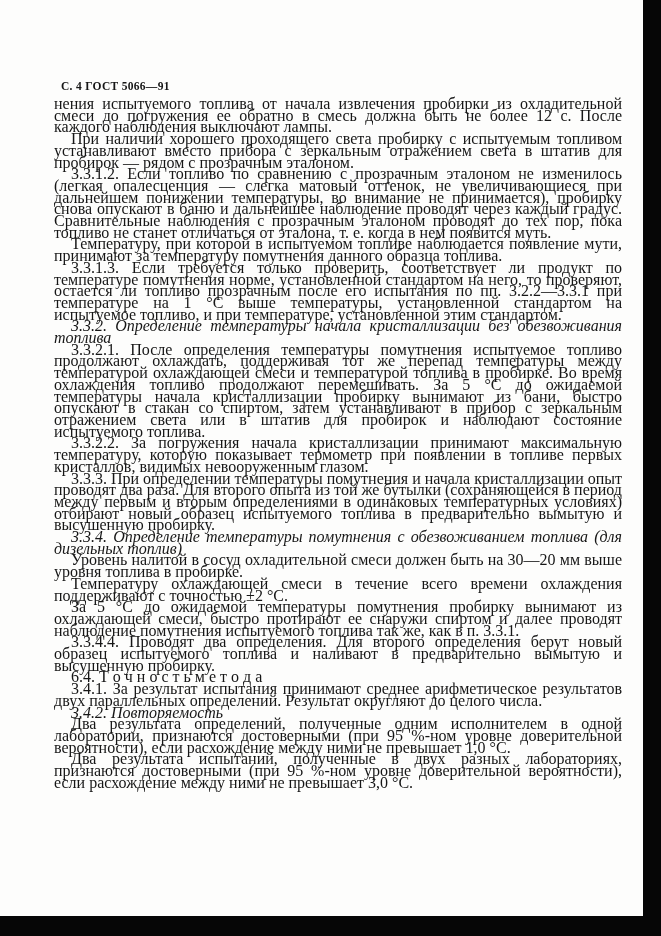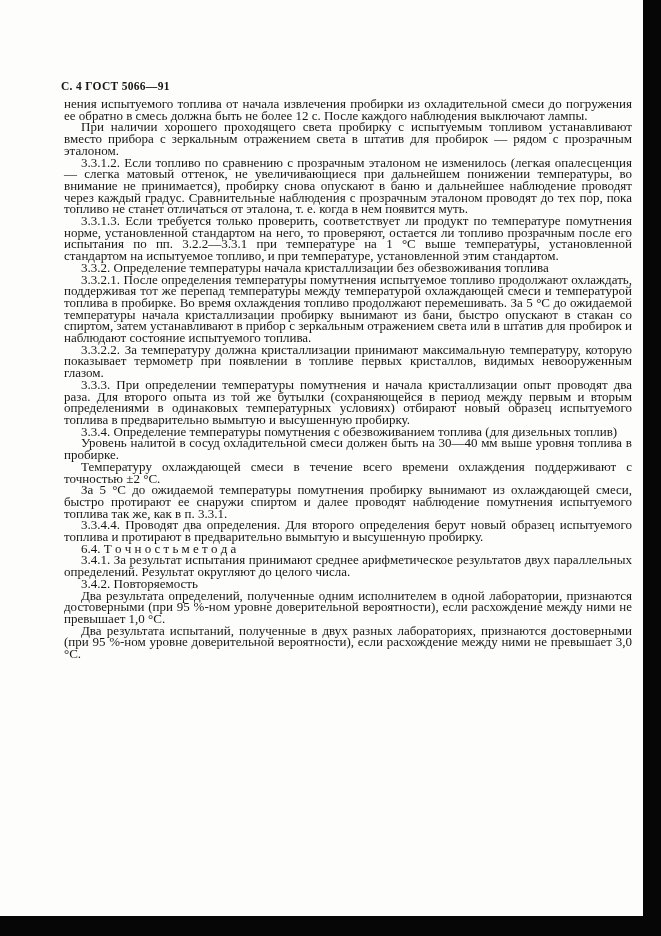--- a/index.html
+++ b/index.html
@@ -38,50 +38,51 @@
     position: absolute;
     left: 61px;
     top: 80px;
     font-size: 11.5px;
     font-weight: bold;
     letter-spacing: 0.3px;
     white-space: nowrap;
   }
   .content {
     position: absolute;
-    left: 64px;
+    left: 54px;
     top: 98px;
     width: 568px;
-    font-size: 13px;
+    font-size: 16px;
     line-height: 11.7px;
     text-align: justify;
   }
   .content p { margin: 0; padding: 0; }
   .content p.indent { text-indent: 17px; }
-  .content p.italic { }
+  .content p.italic { font-style: italic; }
 </style>
 </head>
 <body>
 
 <div class="page">
   <div class="page-header">С. 4 ГОСТ 5066—91</div>
   <div class="content">
       <p class="body">нения испытуемого топлива от начала извлечения пробирки из охладительной смеси до погружения ее обратно в смесь должна быть не более 12 с. После каждого наблюдения выключают лампы.</p>
       <p class="body indent">При наличии хорошего проходящего света пробирку с испытуемым топливом устанавливают вместо прибора с зеркальным отражением света в штатив для пробирок — рядом с прозрачным эталоном.</p>
       <p class="body indent">3.3.1.2. Если топливо по сравнению с прозрачным эталоном не изменилось (легкая опалесценция — слегка матовый оттенок, не увеличивающиеся при дальнейшем понижении температуры, во внимание не принимается), пробирку снова опускают в баню и дальнейшее наблюдение проводят через каждый градус. Сравнительные наблюдения с прозрачным эталоном проводят до тех пор, пока топливо не станет отличаться от эталона, т. е. когда в нем появится муть.</p>
+      <p class="body indent">Температуру, при которой в испытуемом топливе наблюдается появление мути, принимают за температуру помутнения данного образца топлива.</p>
       <p class="body indent">3.3.1.3. Если требуется только проверить, соответствует ли продукт по температуре помутнения норме, установленной стандартом на него, то проверяют, остается ли топливо прозрачным после его испытания по пп. 3.2.2—3.3.1 при температуре на 1 °С выше температуры, установленной стандартом на испытуемое топливо, и при температуре, установленной этим стандартом.</p>
       <p class="italic indent">3.3.2. Определение температуры начала кристаллизации без обезвоживания топлива</p>
       <p class="body indent">3.3.2.1. После определения температуры помутнения испытуемое топливо продолжают охлаждать, поддерживая тот же перепад температуры между температурой охлаждающей смеси и температурой топлива в пробирке. Во время охлаждения топливо продолжают перемешивать. За 5 °С до ожидаемой температуры начала кристаллизации пробирку вынимают из бани, быстро опускают в стакан со спиртом, затем устанавливают в прибор с зеркальным отражением света или в штатив для пробирок и наблюдают состояние испытуемого топлива.</p>
-      <p class="body indent">3.3.2.2. За температуру должна кристаллизации принимают максимальную температуру, которую показывает термометр при появлении в топливе первых кристаллов, видимых невооруженным глазом.</p>
+      <p class="body indent">3.3.2.2. За погружения начала кристаллизации принимают максимальную температуру, которую показывает термометр при появлении в топливе первых кристаллов, видимых невооруженным глазом.</p>
       <p class="body indent">3.3.3. При определении температуры помутнения и начала кристаллизации опыт проводят два раза. Для второго опыта из той же бутылки (сохраняющейся в период между первым и вторым определениями в одинаковых температурных условиях) отбирают новый образец испытуемого топлива в предварительно вымытую и высушенную пробирку.</p>
       <p class="italic indent">3.3.4. Определение температуры помутнения с обезвоживанием топлива (для дизельных топлив)</p>
-      <p class="body indent">Уровень налитой в сосуд охладительной смеси должен быть на 30—40 мм выше уровня топлива в пробирке.</p>
+      <p class="body indent">Уровень налитой в сосуд охладительной смеси должен быть на 30—20 мм выше уровня топлива в пробирке.</p>
       <p class="body indent">Температуру охлаждающей смеси в течение всего времени охлаждения поддерживают с точностью ±2 °С.</p>
       <p class="body indent">За 5 °С до ожидаемой температуры помутнения пробирку вынимают из охлаждающей смеси, быстро протирают ее снаружи спиртом и далее проводят наблюдение помутнения испытуемого топлива так же, как в п. 3.3.1.</p>
-      <p class="body indent">3.3.4.4. Проводят два определения. Для второго определения берут новый образец испытуемого топлива и протирают в предварительно вымытую и высушенную пробирку.</p>
+      <p class="body indent">3.3.4.4. Проводят два определения. Для второго определения берут новый образец испытуемого топлива и наливают в предварительно вымытую и высушенную пробирку.</p>
       <p class="body indent">6.4. Т о ч н о с т ь  м е т о д а</p>
       <p class="body indent">3.4.1. За результат испытания принимают среднее арифметическое результатов двух параллельных определений. Результат округляют до целого числа.</p>
       <p class="italic indent">3.4.2. Повторяемость</p>
       <p class="body indent">Два результата определений, полученные одним исполнителем в одной лаборатории, признаются достоверными (при 95 %-ном уровне доверительной вероятности), если расхождение между ними не превышает 1,0 °С.</p>
       <p class="body indent">Два результата испытаний, полученные в двух разных лабораториях, признаются достоверными (при 95 %-ном уровне доверительной вероятности), если расхождение между ними не превышает 3,0 °С.</p>
     </div>
   <div class="scan-right"></div>
   <div class="scan-bottom"></div>
 </div>
 

